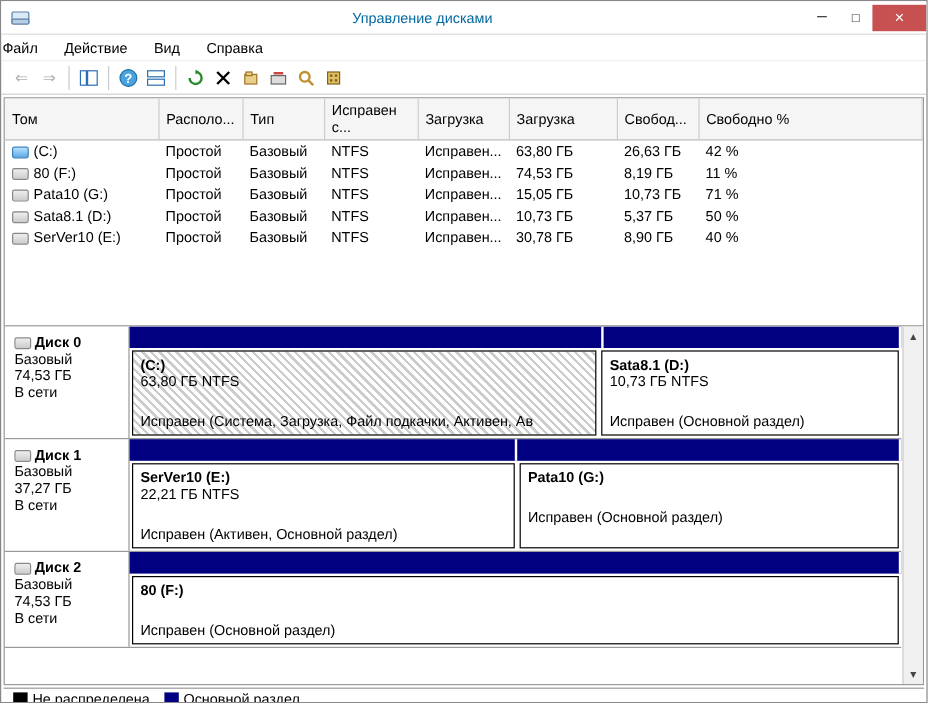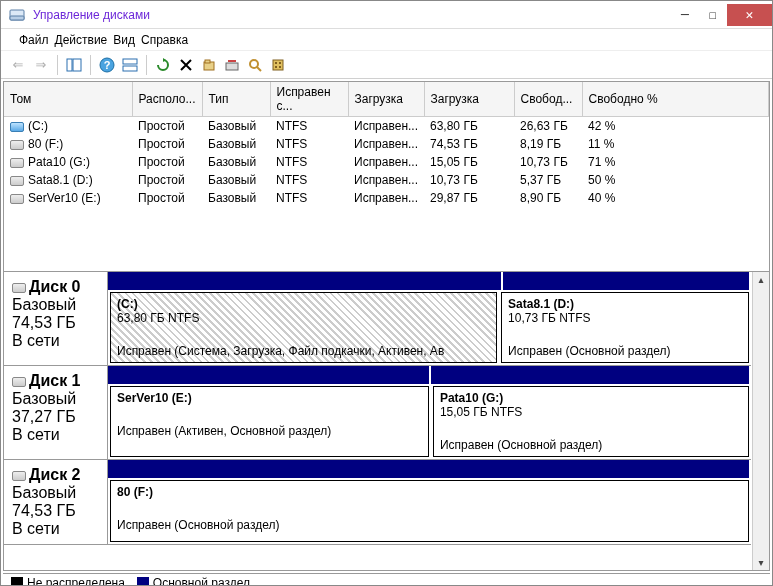--- a/index.html
+++ b/index.html
@@ -1,39 +1,39 @@
 <!DOCTYPE html>
 <html><head>
 <meta charset="utf-8">
 <style>
 * { box-sizing: border-box; margin: 0; padding: 0; }
 body { font-family: "Segoe UI", Tahoma, sans-serif; font-size: 12px; background: #fff; width: 773px; height: 586px; overflow: hidden; border: 1px solid #888; }
 .titlebar { height: 28px; background: #fff; display: flex; align-items: center; border-bottom: 1px solid #ddd; }
 .titlebar .app-icon { width: 20px; height: 20px; margin: 0 6px; display:flex; align-items:center; justify-content:center; }
-.titlebar .title { flex: 1; color: #6d28d9; font-size: 12px; }
+.titlebar .title { flex: 1; text-align: center; color: #0369a1; font-size: 12px; }
 .titlebar .win-btns { display: flex; }
 .titlebar .win-btn { width: 28px; height: 22px; display: flex; align-items: center; justify-content: center; font-family: monospace; font-size: 13px; color: #444; }
 .titlebar .win-btn.close { background: #c75050; color: #fff; width: 45px; }
 .titlebar .win-btn.min, .titlebar .win-btn.max { width: 28px; }
-.menubar { height: 22px; display: flex; align-items: center; padding: 0 18px; gap: 6px; border-bottom: 1px solid #eee; }
+.menubar { height: 22px; display: flex; align-items: center; padding: 0 1px; gap: 22px; border-bottom: 1px solid #eee; }
 .menubar span { color: #000; cursor: default; }
 .toolbar { height: 28px; display: flex; align-items: center; padding: 0 6px; gap: 1px; border-bottom: 1px solid #d0d0d0; }
 .tb-sep { width: 1px; height: 20px; background: #ccc; margin: 0 4px; }
 .tb-btn { width: 22px; height: 22px; display: flex; align-items: center; justify-content: center; font-size: 13px; color: #333; }
 .tb-btn.disabled { opacity: 0.4; }
 .content { height: calc(586px - 28px - 22px - 28px - 18px); display: flex; flex-direction: column; border: 1px solid #999; margin: 2px; }
 .volumes { flex: 0 0 190px; overflow: auto; border-bottom: 1px solid #999; }
 .vol-table { width: 100%; border-collapse: collapse; }
 .vol-table th { text-align: left; font-weight: normal; background: #f5f5f5; border-right: 1px solid #ccc; border-bottom: 1px solid #ccc; padding: 3px 6px; font-size: 12px; }
 .vol-table td { padding: 2px 6px; font-size: 12px; white-space: nowrap; }
 .vol-icon { display:inline-block; width:14px; height:10px; border:1px solid #888; border-radius:2px; background:linear-gradient(#eee,#ccc); margin-right:4px; vertical-align:middle; }
 .vol-icon.c { background: linear-gradient(#bde3ff,#5aa9e6); border-color:#3a7fb5;}
 .disks { flex: 1; overflow: auto; position: relative; padding-right: 18px; }
 .disk-row { display: flex; border-bottom: 1px solid #999; }
-.disk-info { width: 104px; padding: 6px 4px 6px 8px; font-size: 16px; border-right: 1px solid #999; }
+.disk-info { width: 104px; padding: 6px 4px 6px 8px; font-size: 12px; border-right: 1px solid #999; }
 .disk-info b { font-weight: bold; }
 .disk-info .di-icon { display:inline-block; width:14px; height:10px; border:1px solid #888; border-radius:2px; background:linear-gradient(#eee,#ccc); margin-right:3px; vertical-align:middle;}
 .disk-parts { flex: 1; display: flex; flex-direction: column; }
 .disk-bar { height: 18px; background: #000080; display: flex; }
 .disk-body { flex: 1; display: flex; }
 .part { flex: 1; border: 1px solid #000; margin: 2px; padding: 4px 6px; font-size: 12px; position: relative; overflow: hidden; }
 .part.hatched { background: repeating-linear-gradient(45deg, #fff, #fff 3px, #ccc 3px, #ccc 5px); }
 .part .p-title { font-weight: bold; }
 .part .p-size { }
 .part .p-status { white-space: nowrap; overflow: hidden; text-overflow: clip; margin-top: 19px; }
@@ -189,21 +189,21 @@
             <td>10,73 ГБ</td>
             <td>5,37 ГБ</td>
             <td>50 %</td>
           </tr>
           <tr>
             <td><span class="vol-icon "></span>SerVer10 (E:)</td>
             <td>Простой</td>
             <td>Базовый</td>
             <td>NTFS</td>
             <td>Исправен...</td>
-            <td>29,87 ГБ</td>
+            <td>30,78 ГБ</td>
             <td>8,90 ГБ</td>
             <td>40 %</td>
           </tr>
         </tbody>
     </table>
   </div>
   <div class="disks">
     <div id="disk-body">
         <div class="disk-row">
           <div class="disk-info">
@@ -239,25 +239,25 @@
             <div>В сети</div>
           </div>
           <div class="disk-parts">
             <div class="disk-bar">
               <div style="flex: 22.21 1 0%; border-right: 2px solid rgb(255, 255, 255);"></div>
               <div style="flex: 22 1 0%; border-right: 2px solid rgb(255, 255, 255);"></div>
             </div>
             <div class="disk-body">
               <div class="part" style="flex: 22.21 1 0%;">
                 <div class="p-title">SerVer10  (E:)</div>
+                <div class="p-size">22,21 ГБ NTFS</div>
                 <div class="p-status">Исправен (Активен, Основной раздел)</div>
               </div>
               <div class="part" style="flex: 22 1 0%;">
                 <div class="p-title">Pata10  (G:)</div>
-                <div class="p-size">15,05 ГБ NTFS</div>
                 <div class="p-status">Исправен (Основной раздел)</div>
               </div>
             </div>
           </div>
         </div>
         <div class="disk-row">
           <div class="disk-info">
             <div><span class="di-icon"></span><b>Диск 2</b></div>
             <div>Базовый</div>
             <div>74,53 ГБ</div>

